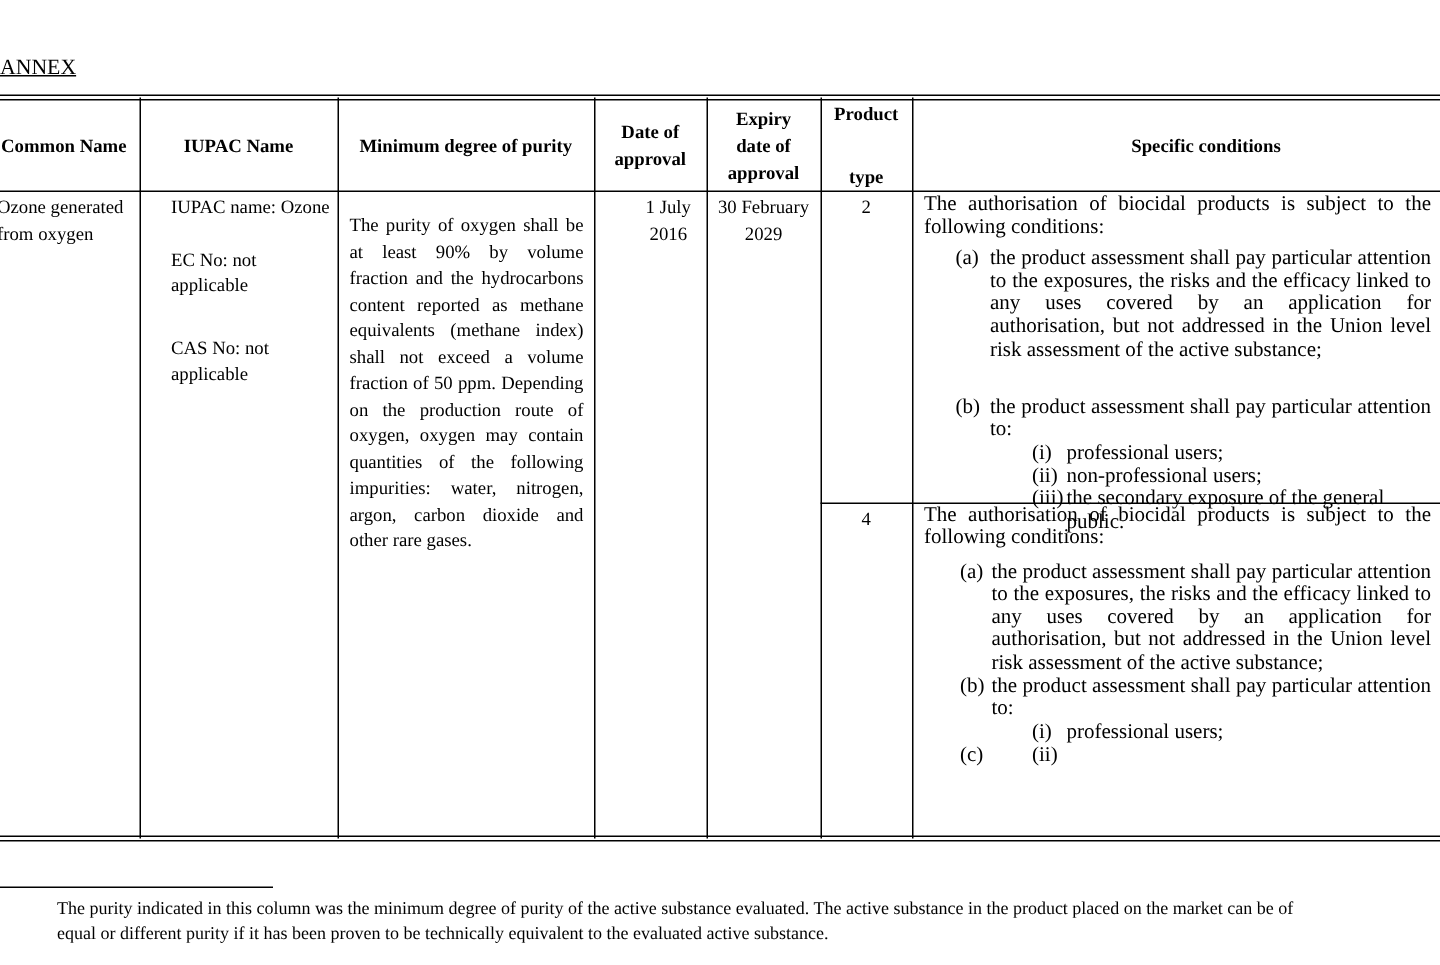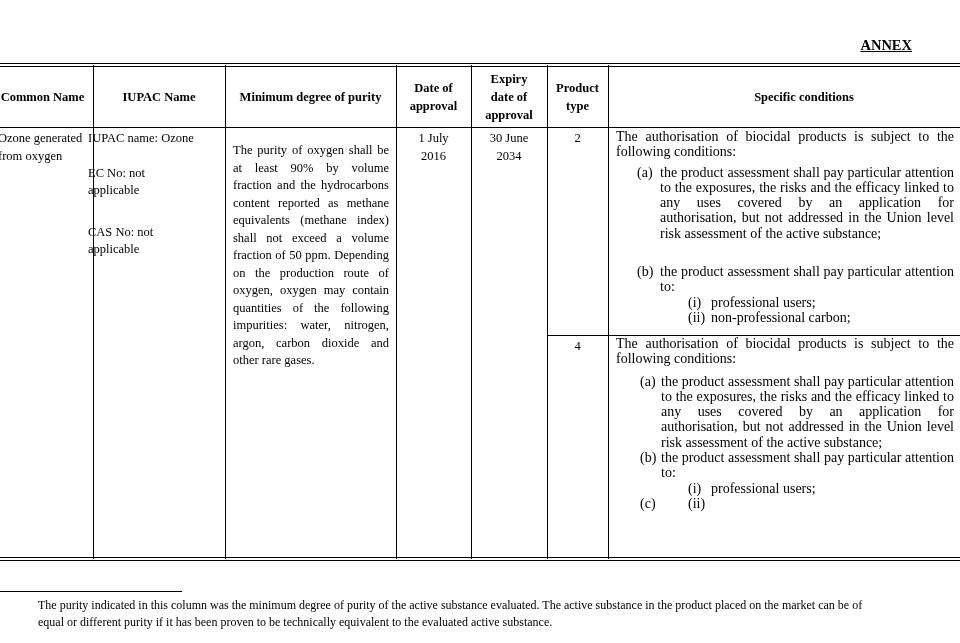--- a/index.html
+++ b/index.html
@@ -3,21 +3,21 @@
 <meta charset="utf-8">
 <style>
   html, body { margin: 0; padding: 0; background: #ffffff; }
   body {
     width: 960px; height: 643px; overflow: hidden; position: relative;
     font-family: "Liberation Serif", "DejaVu Serif", serif;
     color: #000; font-size: 12.5px;
   }
   .annex-title {
     position: absolute; left: 0; width: 912px; top: 37px;
-    text-align: right; font-weight: bold; font-size: 14.5px;
+    text-align: left; font-weight: normal; font-size: 14.5px;
     text-decoration: underline;
   }
   .top-rule { position: absolute; left: 0; width: 960px; top: 63px; border-top: 1px solid #000; height: 2px; border-bottom: 1px solid #000; box-sizing: border-box; height: 4px; }
   .bot-rule { position: absolute; left: 0; width: 960px; top: 557px; border-top: 1px solid #000; border-bottom: 1px solid #000; box-sizing: border-box; height: 4px; }
   .vline { position: absolute; border-left: 1px solid #000; }
   .hline { position: absolute; border-top: 1px solid #000; }
   .cell { position: absolute; box-sizing: border-box; line-height: 17.5px; }
   .hdr { font-weight: bold; text-align: center; display: flex; align-items: center; justify-content: center; flex-direction: column; font-size: 12.5px; line-height: 18px; }
   .justify { text-align: justify; text-align-last: left; }
   .justify p { margin: 0; }
@@ -61,54 +61,54 @@
   </div>
   <div class="cell hdr" style="left:396px;top:67px;width:75px;height:60px;">
     <span>Date of</span>
     <span>approval</span>
   </div>
   <div class="cell hdr" style="left:471px;top:67px;width:76px;height:60px;">
     <span>Expiry</span>
     <span>date of</span>
     <span>approval</span>
   </div>
-  <div class="cell hdr" style="left:547px;top:67px;width:61px;height:60px;">
+  <div class="cell hdr" style="left:547px;top:67px;width:61px;height:60px;justify-content:space-between;">
     <span>Product</span>
     <span>type</span>
   </div>
   <div class="cell hdr" style="left:608px;top:67px;width:348px;height:60px;padding-left:44px;">
     <span>Specific conditions</span>
   </div>
 
   <div class="cell" style="left:-2px;top:130px;width:95px;">
     <div>Ozone generated</div>
     <div>from oxygen</div>
   </div>
 
-  <div class="cell" style="left:88px;top:130px;width:124px;">
+  <div class="cell" style="left:114px;top:130px;width:124px;">
     <div>IUPAC name: Ozone</div>
     <div style="height:17px;"></div>
     <div>EC No: not</div>
     <div>applicable</div>
     <div style="height:24px;"></div>
     <div>CAS No: not</div>
     <div>applicable</div>
   </div>
 
   <div class="cell justify" style="left:233px;top:136px;width:156px;">
     <p style="margin-top:6px;">The purity of oxygen shall be at least 90% by volume fraction and the hydrocarbons content reported as methane equivalents (methane index) shall not exceed a volume fraction of 50 ppm. Depending on the production route of oxygen, oxygen may contain quantities of the following impurities: water, nitrogen, argon, carbon dioxide and other rare gases.</p>
   </div>
 
-  <div class="cell center" style="left:396px;top:130px;width:75px;text-align:center;">
+  <div class="cell center" style="left:408px;top:130px;width:75px;text-align:center;">
     <div>1 July</div>
     <div>2016</div>
   </div>
   <div class="cell center" style="left:471px;top:130px;width:76px;">
-    <div>30 June</div>
-    <div>2034</div>
+    <div>30 February</div>
+    <div>2029</div>
   </div>
 
   <div class="cell center" style="left:547px;top:130px;width:61px;">
     <span>2</span>
   </div>
   <div class="cond" style="left:616px;top:129px;width:338px;">
     <p>The authorisation of biocidal products is subject to the following conditions:</p>
     <div class="item" style="margin-top:5px;padding-left:44px;">
       <span class="lbl" style="left:21px;">(a)</span>
       <span>the product assessment shall pay particular attention to the exposures, the risks and the efficacy linked to any uses covered by an application for authorisation, but not addressed in the Union level risk assessment of the active substance;</span>
@@ -116,21 +116,25 @@
     <div class="item" style="margin-top:23px;padding-left:44px;">
       <span class="lbl" style="left:21px;">(b)</span>
       <span>the product assessment shall pay particular attention to:</span>
     </div>
     <div class="sub" style="padding-left:95px;">
       <span class="lbl" style="left:72px;">(i)</span>
       <span>professional users;</span>
     </div>
     <div class="sub" style="padding-left:95px;">
       <span class="lbl" style="left:72px;">(ii)</span>
-      <span>non-professional carbon;</span>
+      <span>non-professional users;</span>
+    </div>
+    <div class="sub" style="padding-left:95px;">
+      <span class="lbl" style="left:72px;">(iii)</span>
+      <span>the secondary exposure of the general public.</span>
     </div>
   </div>
 
   <div class="cell center" style="left:547px;top:338px;width:61px;">
     <span>4</span>
   </div>
   <div class="cond" style="left:616px;top:336px;width:338px;height:220px;overflow:hidden;">
     <p>The authorisation of biocidal products is subject to the following conditions:</p>
     <div class="item" style="margin-top:7px;padding-left:45px;">
       <span class="lbl" style="left:24px;">(a)</span>

